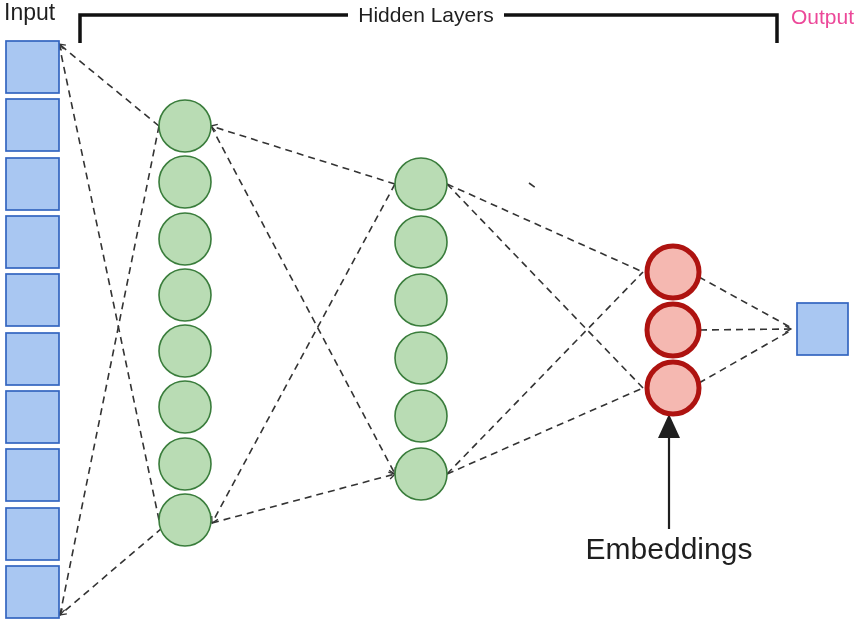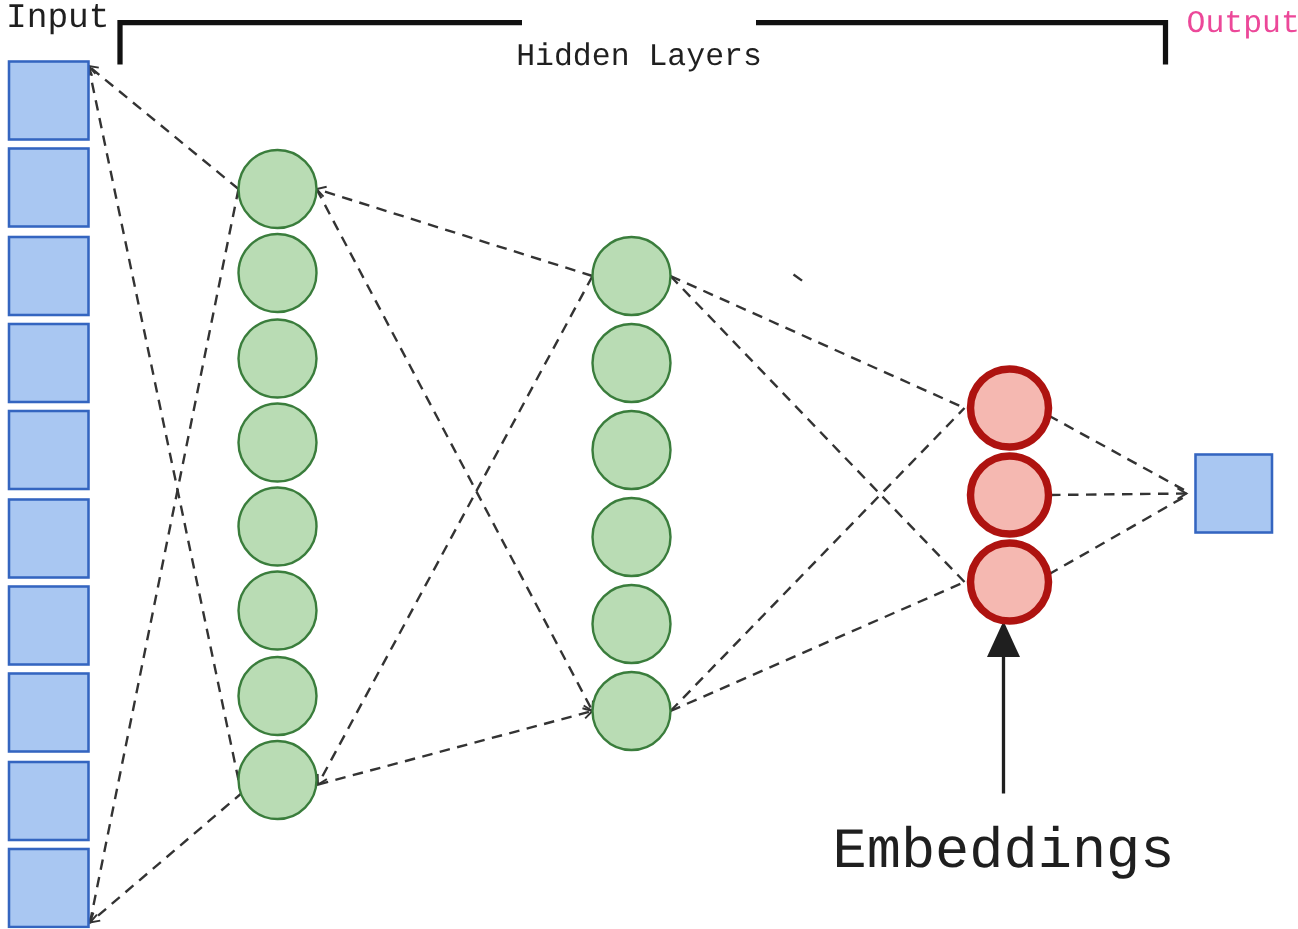--- a/index.html
+++ b/index.html
@@ -1,18 +1,18 @@
 <!DOCTYPE html>
 <html><head>
 <meta charset="utf-8">
 <style>
   html,body{margin:0;padding:0;background:#fff;}
   .canvas{
     position:relative;width:865px;height:619px;background:#ffffff;
-    font-family:Liberation Mono, monospace;overflow:hidden;
+    font-family:Liberation Sans, sans-serif;overflow:hidden;
   }
   .canvas svg{position:absolute;left:0;top:0;}
   .lbl{position:absolute;white-space:nowrap;line-height:1.1;}
   .lbl.centered{transform:translateX(-50%);}
 </style>
 </head>
 <body>
 
 <div class="canvas">
   <svg id="net-svg" width="865" height="619" viewBox="0 0 865 619">
@@ -65,16 +65,16 @@
       <circle cx="421" cy="358" r="26" fill="#b9dcb4" stroke="#3a7d3c" stroke-width="1.6"></circle>
       <circle cx="421" cy="416" r="26" fill="#b9dcb4" stroke="#3a7d3c" stroke-width="1.6"></circle>
       <circle cx="421" cy="474" r="26" fill="#b9dcb4" stroke="#3a7d3c" stroke-width="1.6"></circle>
       <circle cx="673" cy="272" r="26" fill="#f5b8b1" stroke="#ae1310" stroke-width="5"></circle>
       <circle cx="673" cy="330" r="26" fill="#f5b8b1" stroke="#ae1310" stroke-width="5"></circle>
       <circle cx="673" cy="388" r="26" fill="#f5b8b1" stroke="#ae1310" stroke-width="5"></circle>
       <rect x="797" y="303" width="51" height="52" fill="#a9c7f2" stroke="#3465c0" stroke-width="1.7"></rect>
     </svg>
 
   <div class="lbl" style="top: 0px; font-size: 23px; color: rgb(31, 31, 31); left: 4px;">Input</div>
-  <div class="lbl centered" style="top: 3px; font-size: 21px; color: rgb(31, 31, 31); left: 426px; margin-top: 24px;">Hidden Layers</div>
+  <div class="lbl centered" style="top: 3px; font-size: 21px; color: rgb(31, 31, 31); left: 426px;">Hidden Layers</div>
   <div class="lbl" style="top: 5px; font-size: 21px; color: #ec4899; left: 791px;">Output</div>
-  <div class="lbl centered" style="top: 548px; font-size: 38px; color: rgb(31, 31, 31); left: 669px;">Embeddings</div>
+  <div class="lbl centered" style="top: 532px; font-size: 30px; color: rgb(31, 31, 31); left: 669px;">Embeddings</div>
 </div>
 
 </body></html>

